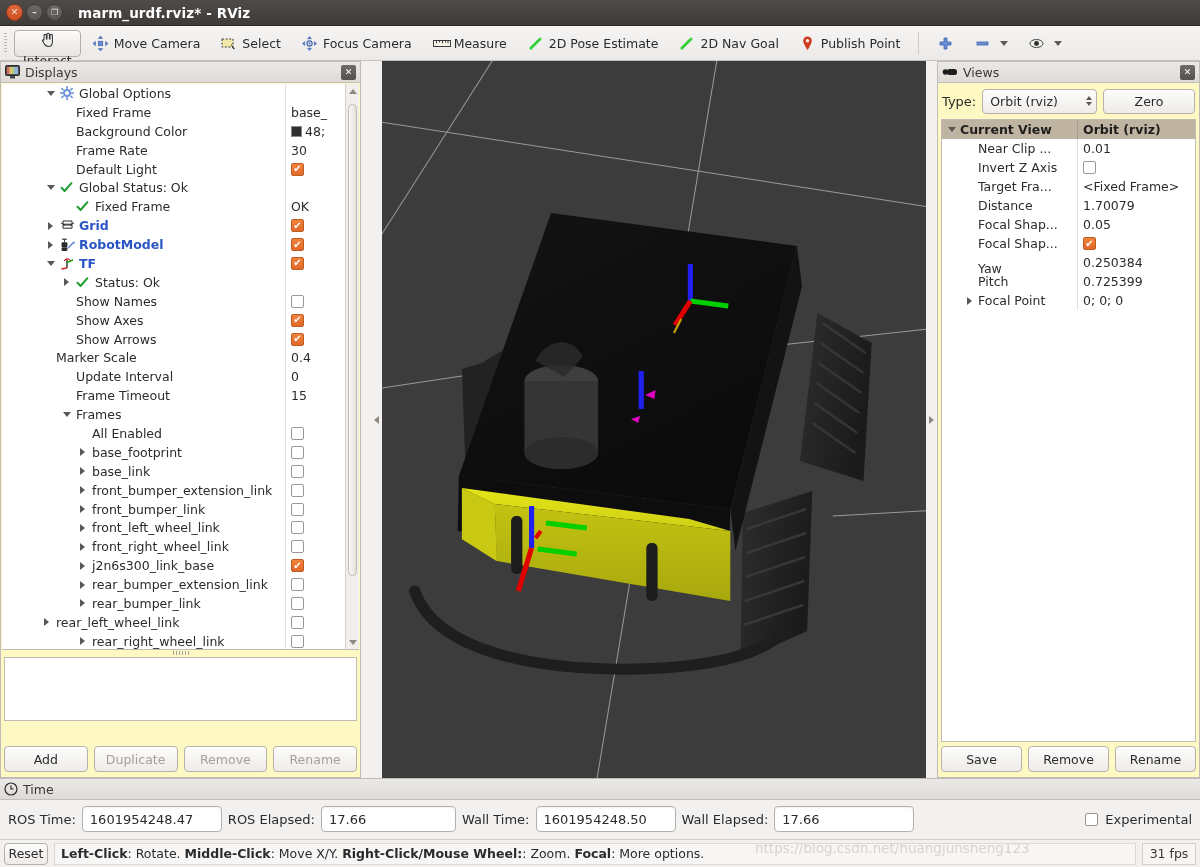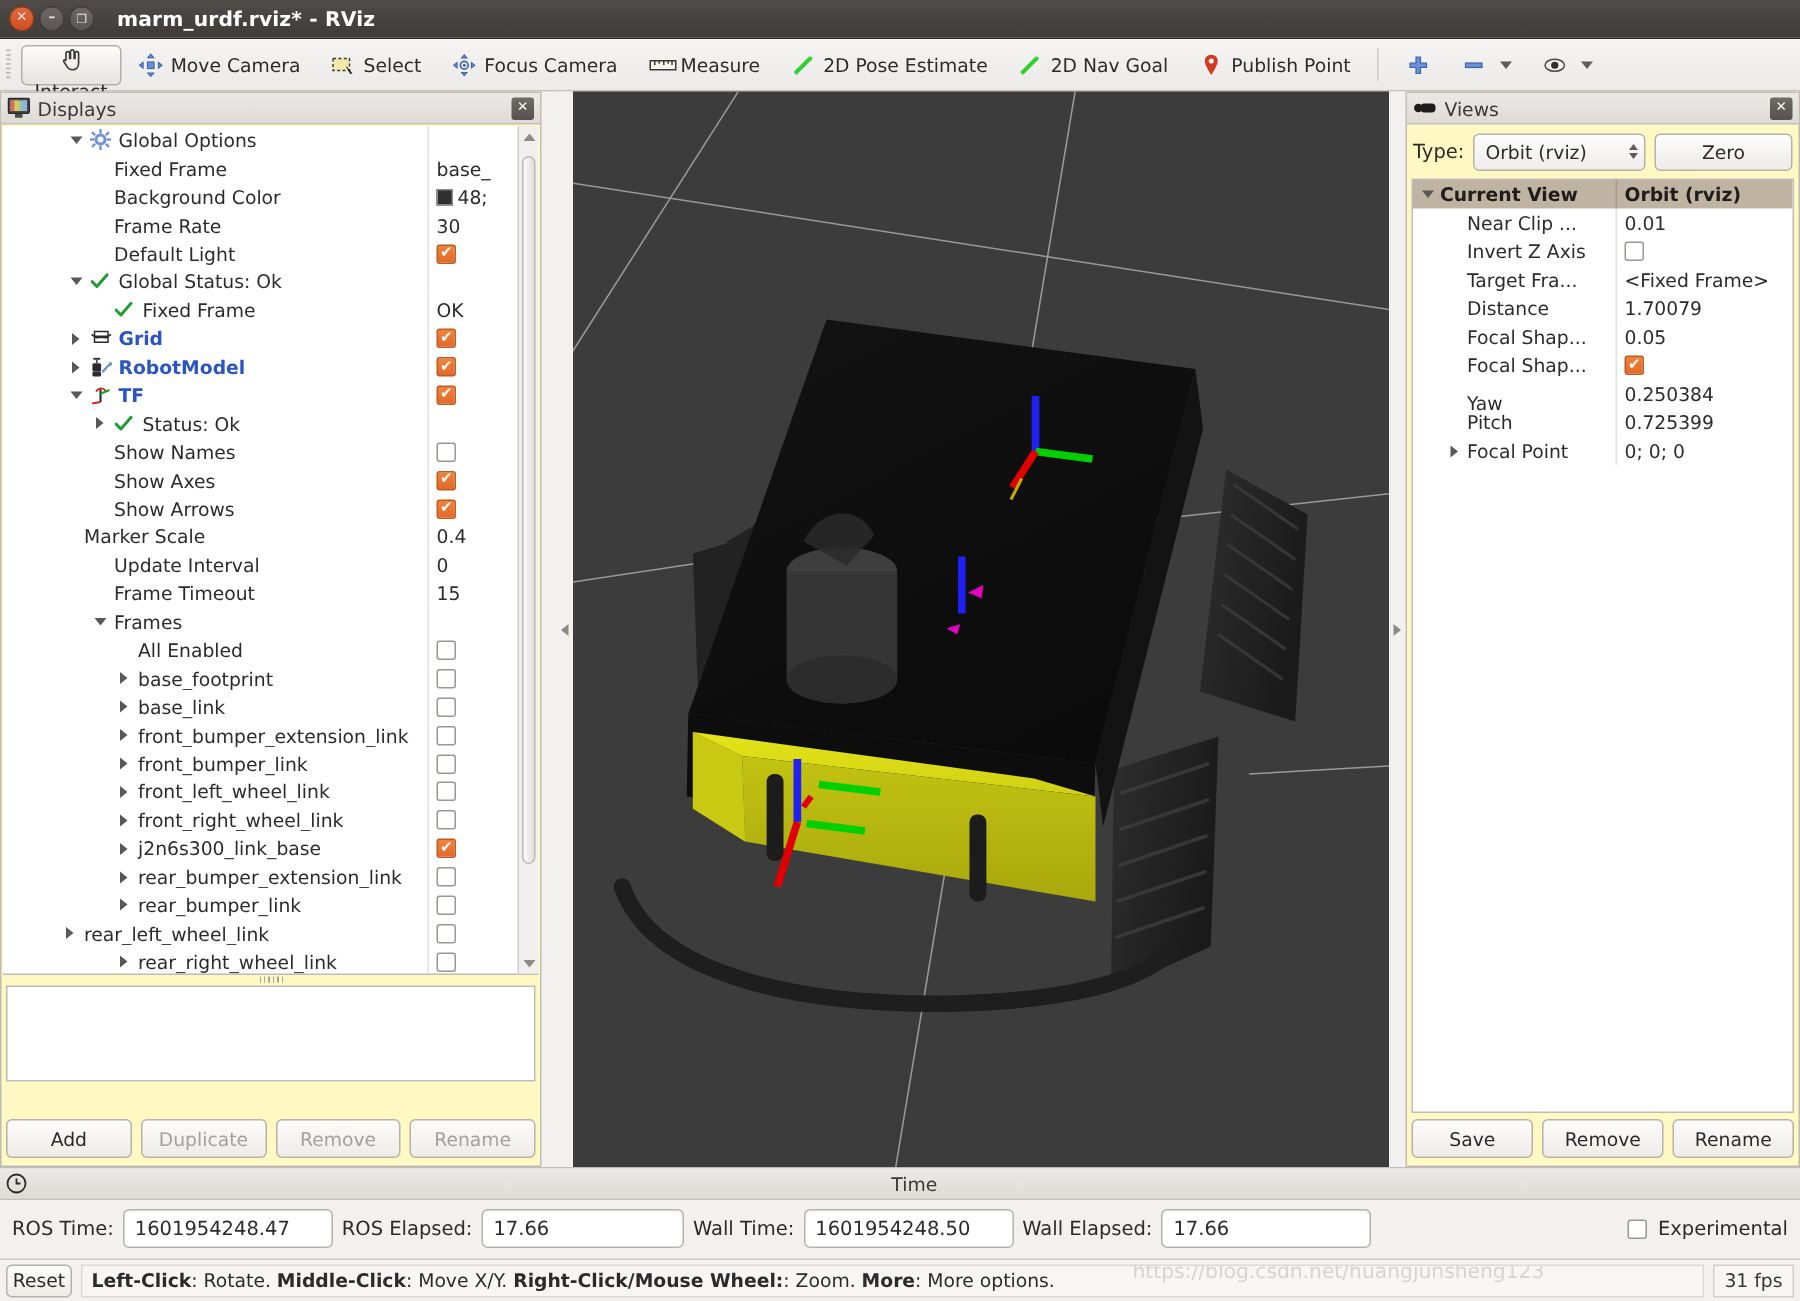--- a/index.html
+++ b/index.html
@@ -212,21 +212,21 @@
   .vval { flex:1; border-left:1px solid #e2e0de; padding-left:5px; height:100%; display:flex; align-items:center; white-space:nowrap; overflow:hidden;}
   .vrow.header .vval { border-left:1px solid #a99d8e; }
   .views-btns { position:absolute; left:3px; right:3px; bottom:5px; height:26px; display:flex; gap:6px; }
 
   
   .timebar {
     position:absolute; left:0; right:0; bottom:28px; height:61px;
     background:#f2f1f0; border-top:1px solid #bfbbb6;
   }
   .time-header { height:21px; display:flex; align-items:center; gap:5px; padding:0 4px;
-    background: linear-gradient(#ebe9e7,#dedad6); border-bottom:1px solid #c3bfba; font-size:12.5px;text-align:center;}
+    background: linear-gradient(#ebe9e7,#dedad6); border-bottom:1px solid #c3bfba; font-size:12.5px;}
   .time-fields { display:flex; align-items:center; height:38px; padding:0 8px; gap:6px; }
   .tf-label { font-size:13px; color:#2b2b2b; white-space:nowrap; }
   .tf-input {
     height:26px; border:1px solid #b6b1ac; border-radius:4px; background:#fff;
     display:flex; align-items:center; padding:0 7px; font-size:13px;
     box-shadow: inset 0 1px 2px rgba(0,0,0,.06);
   }
   .tf-exp { margin-left:auto; display:flex; align-items:center; gap:7px; font-size:13px; }
   .chk-plain { width:13px;height:13px;border:1px solid #9b9691;border-radius:2px;background:#fff; }
 
@@ -1076,21 +1076,21 @@
         <span>Experimental</span>
       </div>
     </div>
   </div>
 
   <div class="statusbar">
     <div class="reset-btn">
       <span>Reset</span>
     </div>
     <div class="status-msg">
-      <span id="hint-text"><span style="font-weight: bold;">Left-Click</span><span>: Rotate.  </span><span style="font-weight: bold;">Middle-Click</span><span>: Move X/Y.  </span><span style="font-weight: bold;">Right-Click/Mouse Wheel:</span><span>: Zoom.  </span><span style="font-weight: bold;">More</span><span>: More options.</span></span>
+      <span id="hint-text"><span style="font-weight: bold;">Left-Click</span><span>: Rotate.  </span><span style="font-weight: bold;">Middle-Click</span><span>: Move X/Y.  </span><span style="font-weight: bold;">Right-Click/Mouse Wheel:</span><span>: Zoom.  </span><span style="font-weight: bold;">Focal</span><span>: More options.</span></span>
       <span class="wm-text">https://blog.csdn.net/huangjunsheng123</span>
     </div>
     <div class="fps-box">
       <span>31 fps</span>
     </div>
   </div>
 
 </div>
 
 </body></html>

